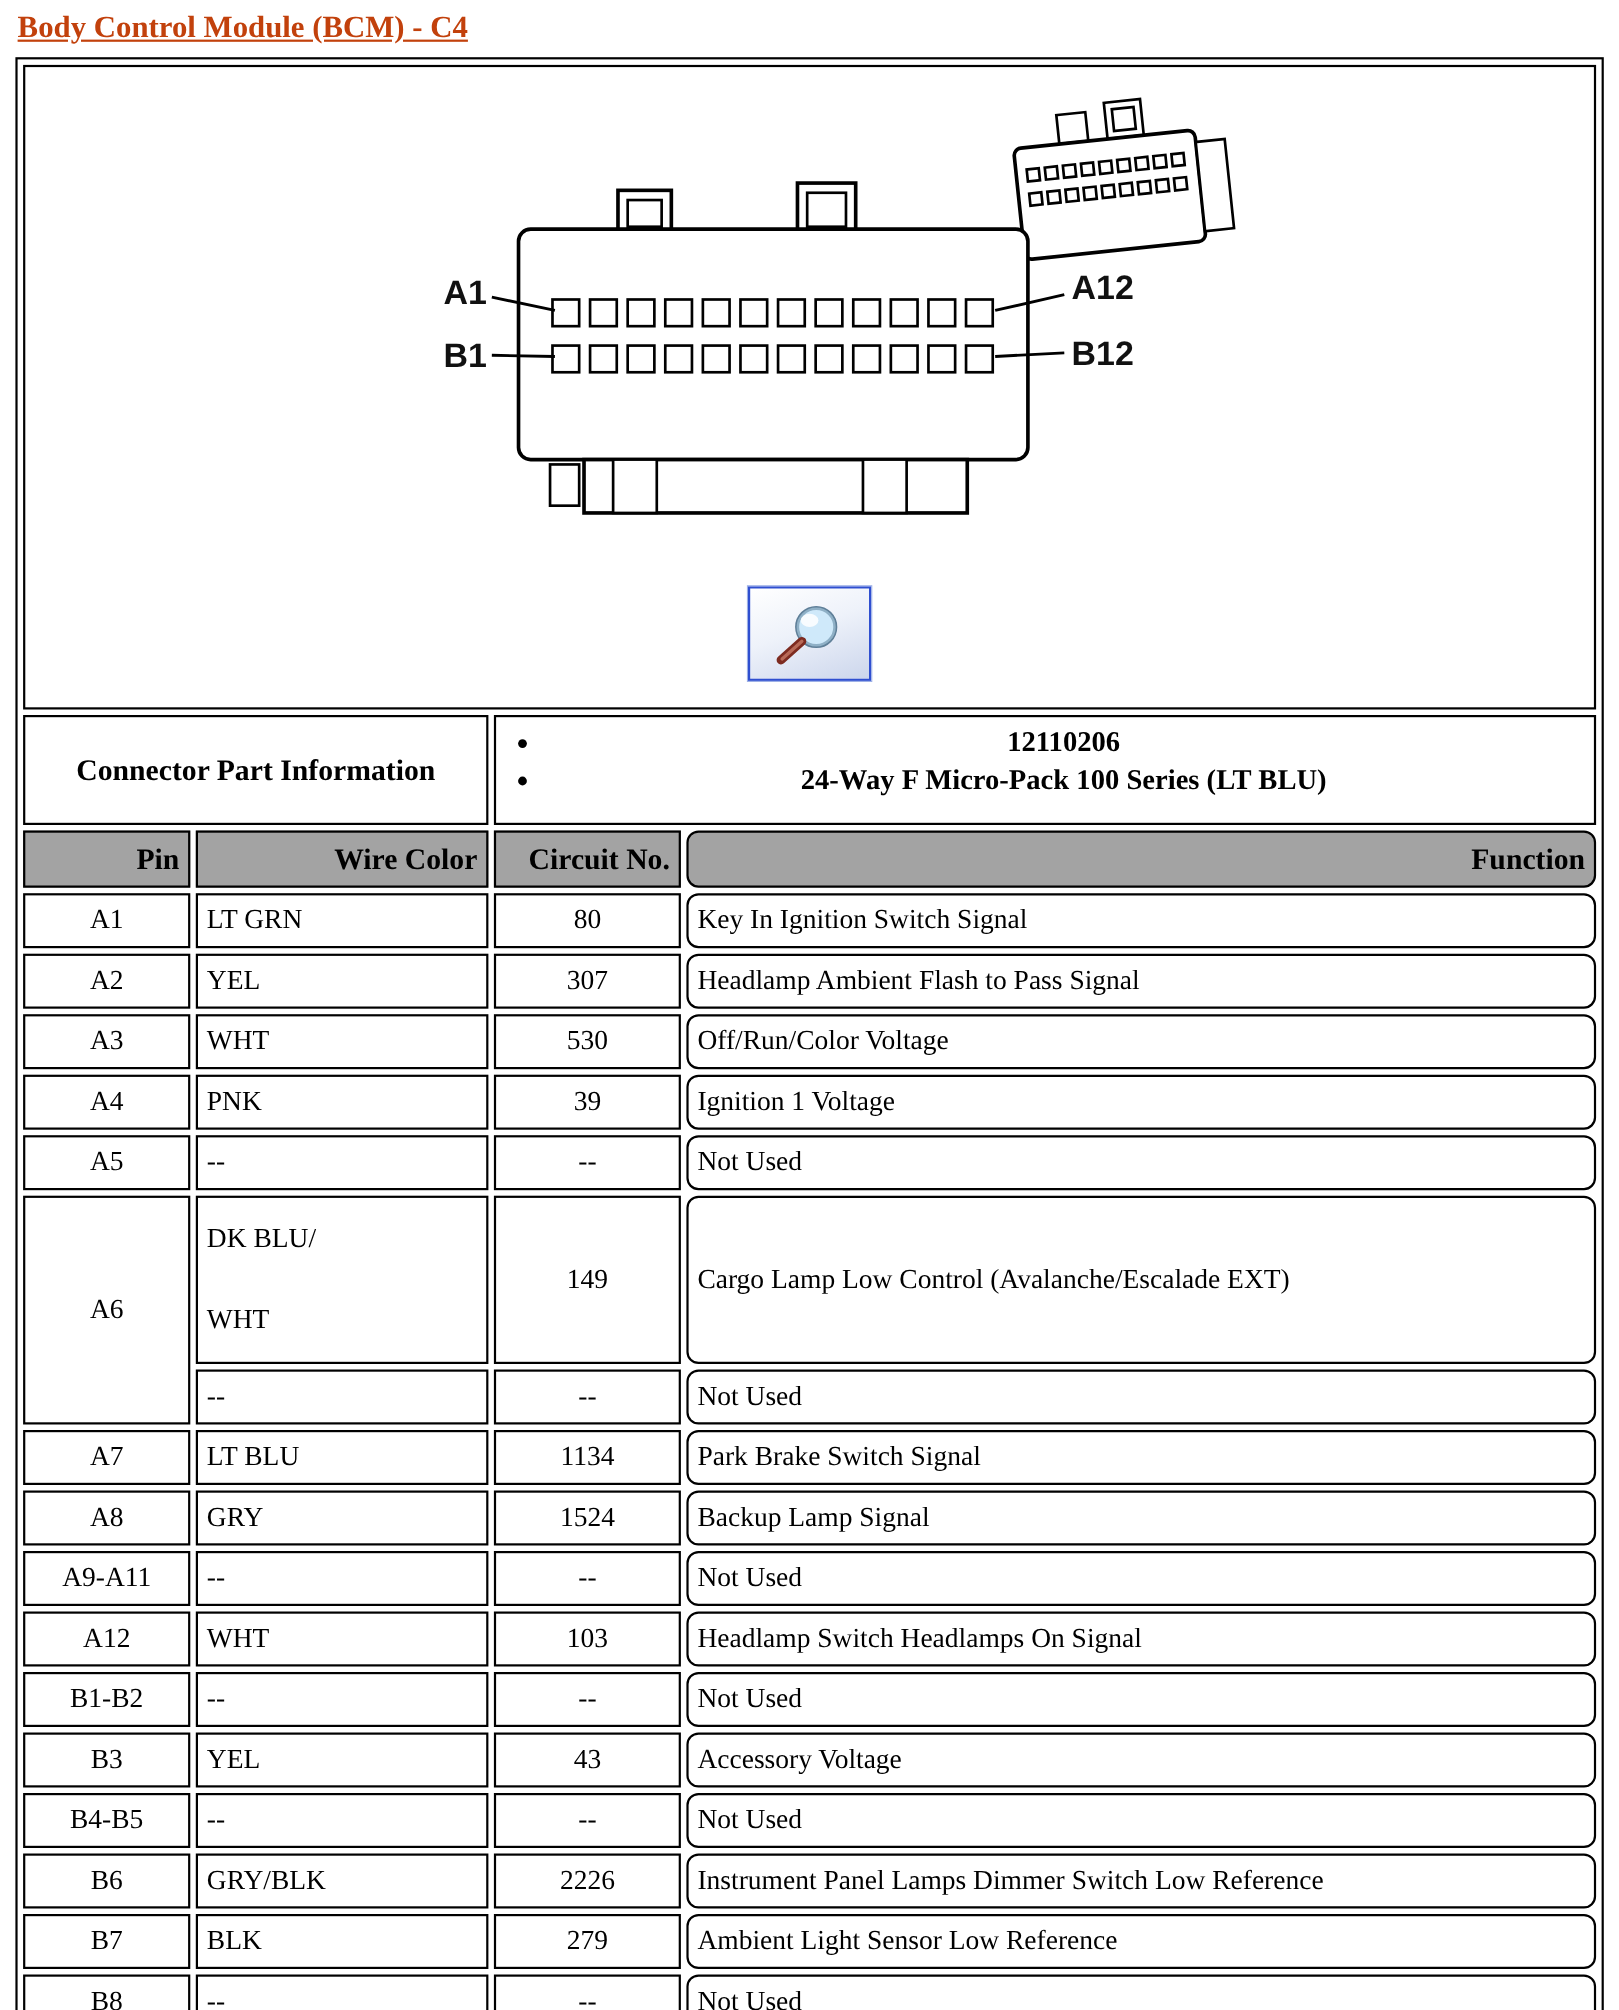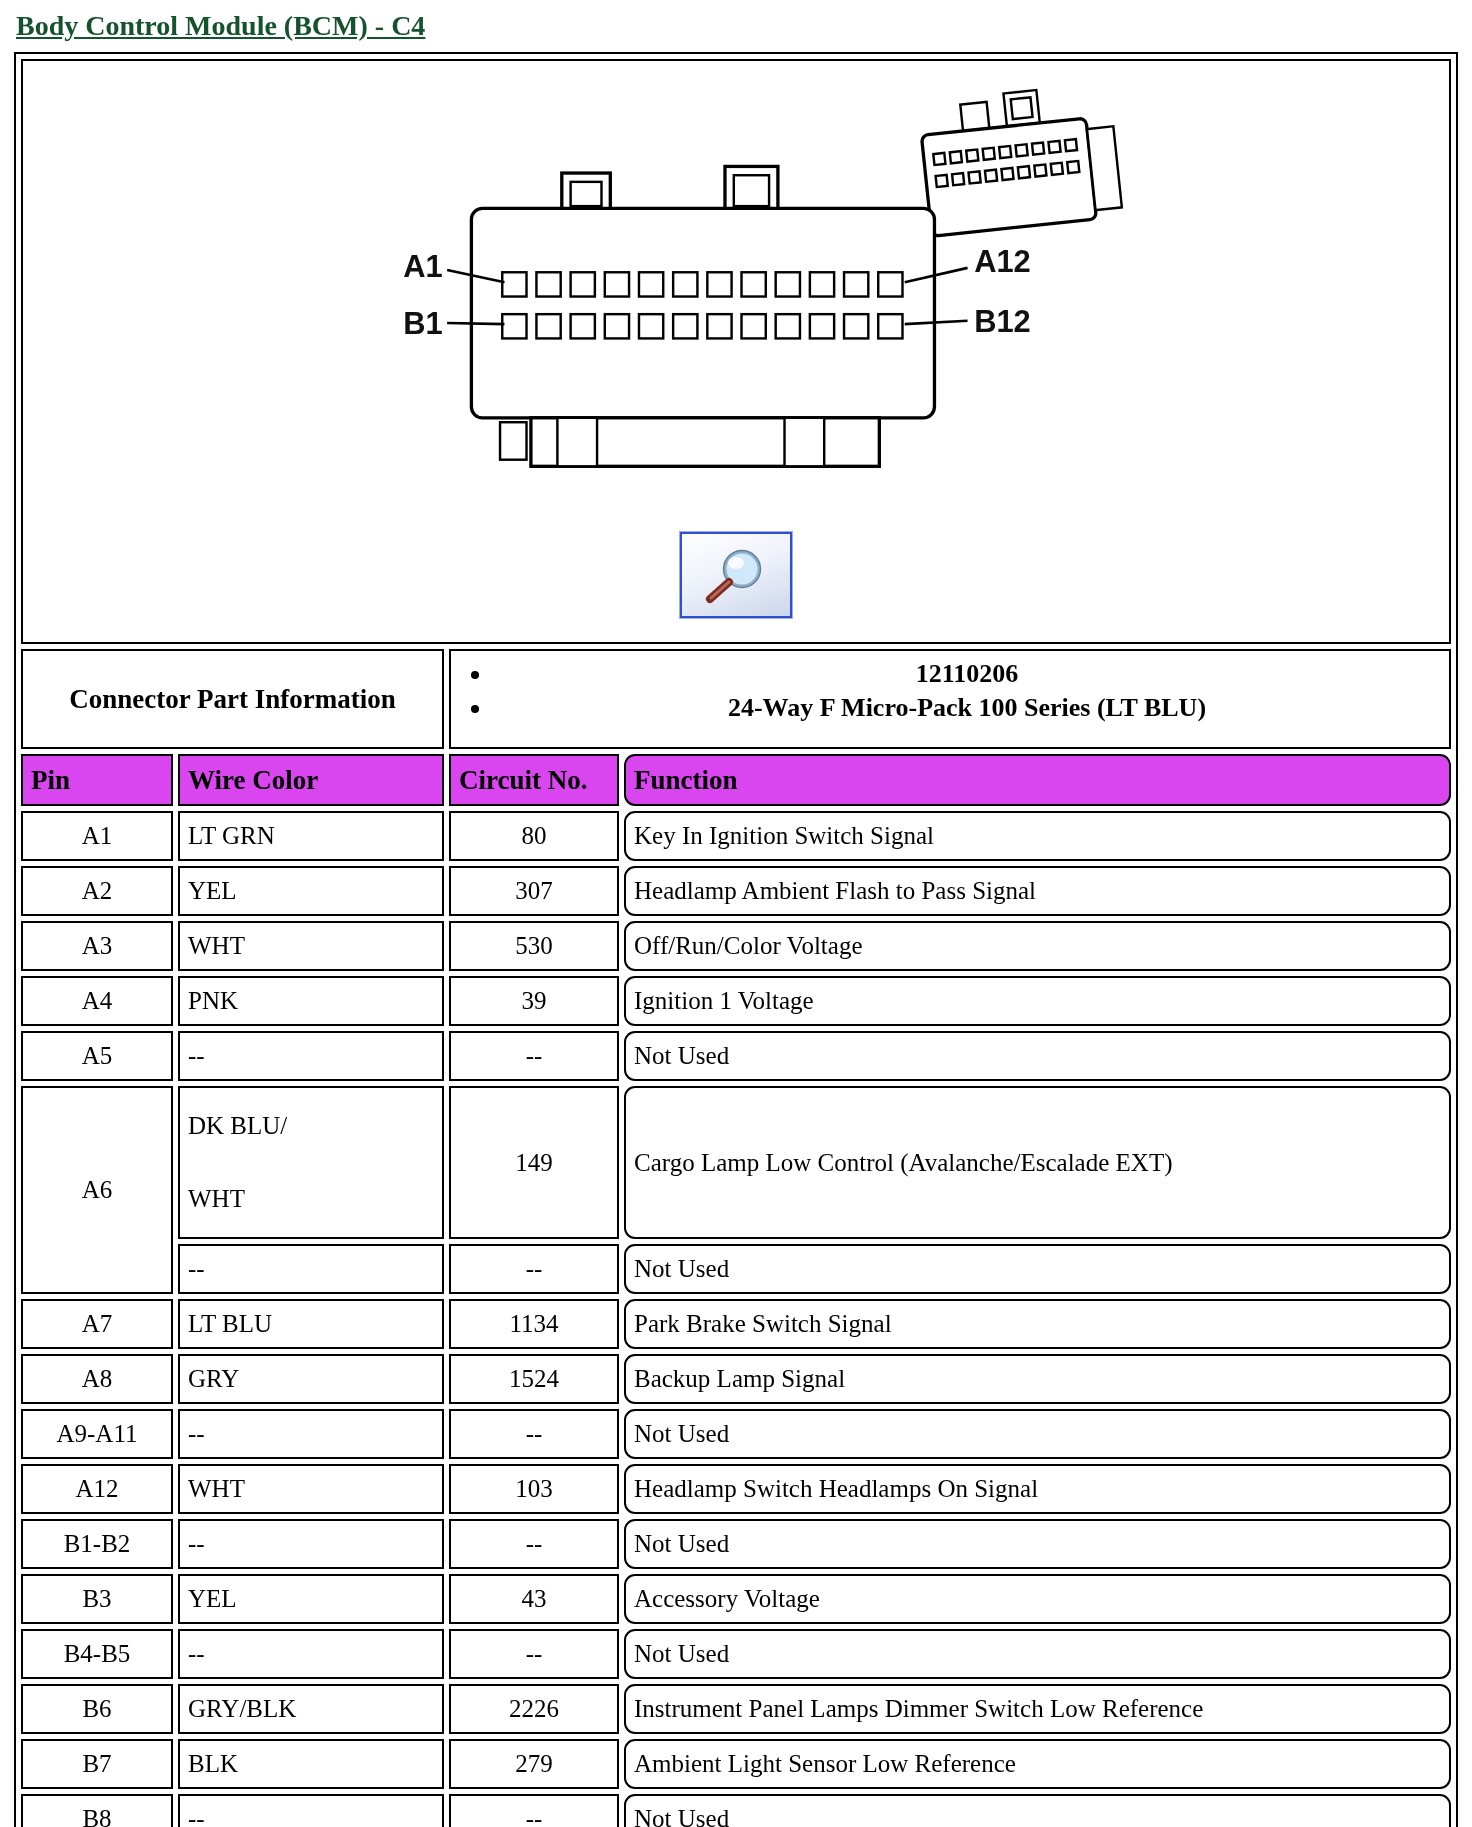--- a/index.html
+++ b/index.html
@@ -4,21 +4,21 @@
 <style>
   html,body{margin:0;padding:0;background:#ffffff;color:#000;}
   body{
     width:1444px;
     padding:10px 14px 20px 14px;
     font-family:"Liberation Serif",serif;
   }
   .page-title{
     font-size:28px;
     font-weight:bold;
-    color:#14532d;
+    color:#c2410c;
     text-decoration:underline;
     margin:0 0 10px 2px;
     font-family:"Liberation Serif",serif;
   }
   .frame{
     border:2px solid #000;
   }
   table.main{
     width:100%;
     border-collapse:separate;
@@ -50,21 +50,21 @@
     cursor:pointer;
   }
   .info-label{
     font-weight:bold;
     font-size:27px;
     text-align:center;
   }
   .info-values ul{margin:4px 0 20px 34px;padding:0;text-align:center;}
   .info-values li{font-weight:bold;font-size:26px;padding:2px 0;}
   .head-row th{
-    font-size:27px;font-weight:bold;text-align:left;height:44px;background:#d946ef;
+    font-size:27px;font-weight:bold;text-align:right;height:44px;background:#a3a3a3;
   }
   .c-pin{text-align:center;}
   .c-wire{white-space:pre-line;}
   .c-circuit{text-align:center;}
   .c-func{text-align:left;border-radius:11px;}
   tr.data td{height:42px;}
   tr.tall td{height:124px;}
   tr.tall .c-wire{line-height:2.9;}
   svg text{font-family:"Liberation Sans",sans-serif;}
   .conn-stroke{fill:#ffffff;stroke:#000;stroke-width:3;}

